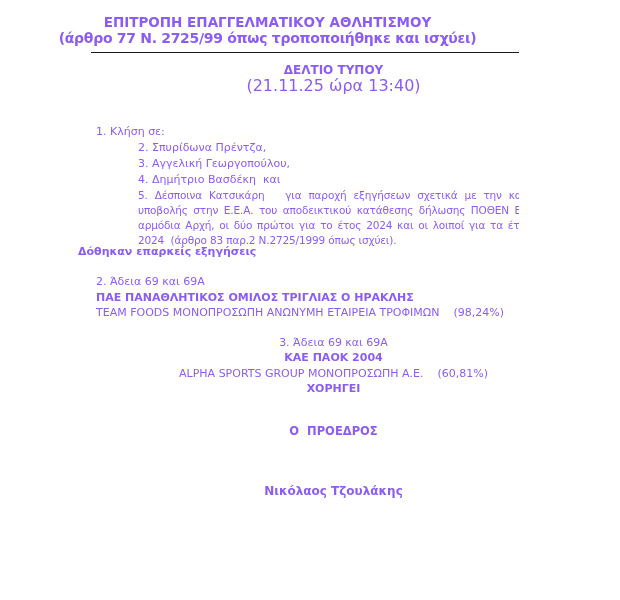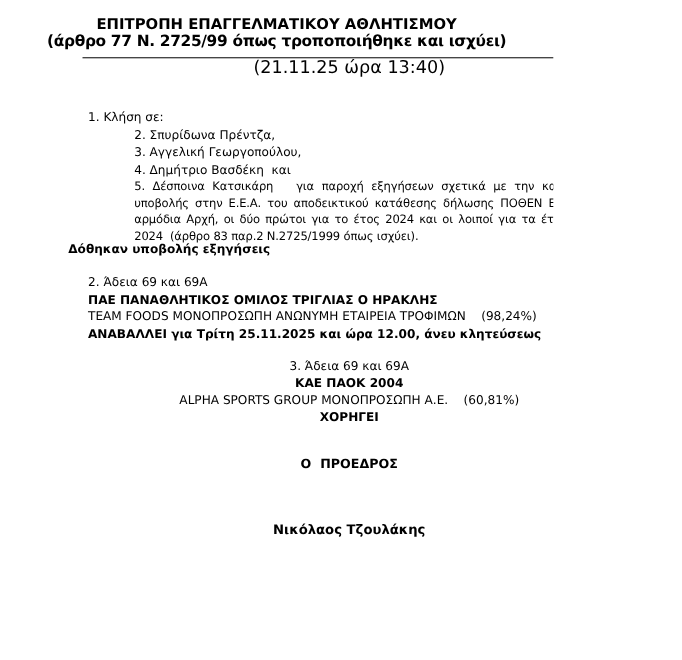--- a/index.html
+++ b/index.html
@@ -7,21 +7,22 @@
     padding: 0;
     background: #ffffff;
   }
   .page {
     position: relative;
     width: 503px;
     height: 600px;
     background: #ffffff;
     overflow: hidden;
     font-family: "DejaVu Sans", "Liberation Sans", sans-serif;
-    color: #000000;
+    color: #8b5cf6;
+    margin-left: 16px;
   }
   .doc-header {
     padding-top: 14px;
     text-align: center;
   }
   .org-name {
     font-size: 13.5px;
     font-weight: 700;
     line-height: 16px;
     white-space: pre-wrap;
@@ -115,36 +116,36 @@
 
   <div class="doc-header">
     <div class="org-name">ΕΠΙΤΡΟΠΗ ΕΠΑΓΓΕΛΜΑΤΙΚΟΥ ΑΘΛΗΤΙΣΜΟΥ</div>
     <div class="law-ref">(άρθρο 77 Ν. 2725/99 όπως τροποποιήθηκε και ισχύει)</div>
   </div>
 
   <hr class="divider">
 
   <div class="col">
 
+    <div class="pr-title">ΔΕΛΤΙΟ ΤΥΠΟΥ</div>
     <div class="pr-date">(21.11.25 ώρα 13:40)</div>
 
     <div>
       <div class="line sec1-heading">1. Κλήση σε:</div>
       <div class="line indent">2. Σπυρίδωνα Πρέντζα,</div>
       <div class="line indent">3. Αγγελική Γεωργοπούλου,</div>
       <div class="line indent">4. Δημήτριο Βασδέκη  και</div>
       <div class="para">5. Δέσποινα Κατσικάρη   για παροχή εξηγήσεων σχετικά με την καθυστέρηση υποβολής στην Ε.Ε.Α. του αποδεικτικού κατάθεσης δήλωσης ΠΟΘΕΝ ΕΣΧΕΣ στην αρμόδια Αρχή, οι δύο πρώτοι για το έτος 2024 και οι λοιποί για τα έτη 2023 και 2024  (άρθρο 83 παρ.2 Ν.2725/1999 όπως ισχύει).</div>
-      <div class="line b conclusion">Δόθηκαν υποβολής εξηγήσεις</div>
+      <div class="line b conclusion">Δόθηκαν επαρκείς εξηγήσεις</div>
     </div>
 
     <div class="sec2">
       <div class="line2">2. Άδεια 69 και 69Α</div>
       <div class="line2 b">ΠΑΕ ΠΑΝΑΘΛΗΤΙΚΟΣ ΟΜΙΛΟΣ ΤΡΙΓΛΙΑΣ Ο ΗΡΑΚΛΗΣ</div>
       <div class="line2">TEAM FOODS ΜΟΝΟΠΡΟΣΩΠΗ ΑΝΩΝΥΜΗ ΕΤΑΙΡΕΙΑ ΤΡΟΦΙΜΩΝ    (98,24%)</div>
-      <div class="line2 b">ΑΝΑΒΑΛΛΕΙ για Τρίτη 25.11.2025 και ώρα 12.00, άνευ κλητεύσεως</div>
     </div>
 
     <div class="sec3">
       <div class="line2">3. Άδεια 69 και 69Α</div>
       <div class="line2 b">ΚΑΕ ΠΑΟΚ 2004</div>
       <div class="line2">ALPHA SPORTS GROUP ΜΟΝΟΠΡΟΣΩΠΗ Α.Ε.    (60,81%)</div>
       <div class="line2 b">ΧΟΡΗΓΕΙ</div>
     </div>
 
     <div>

